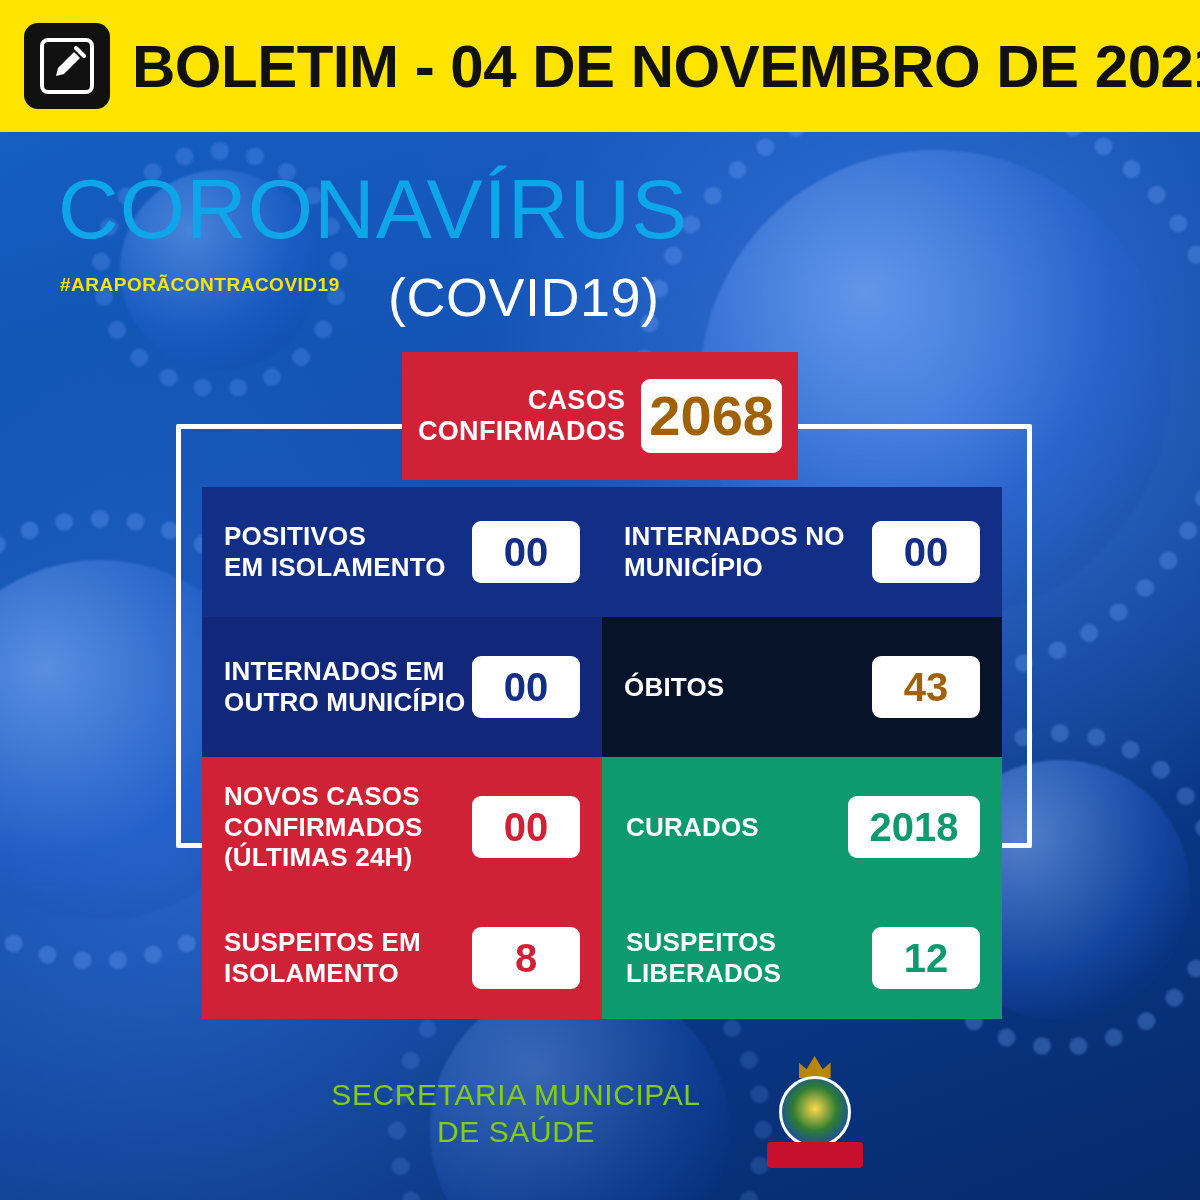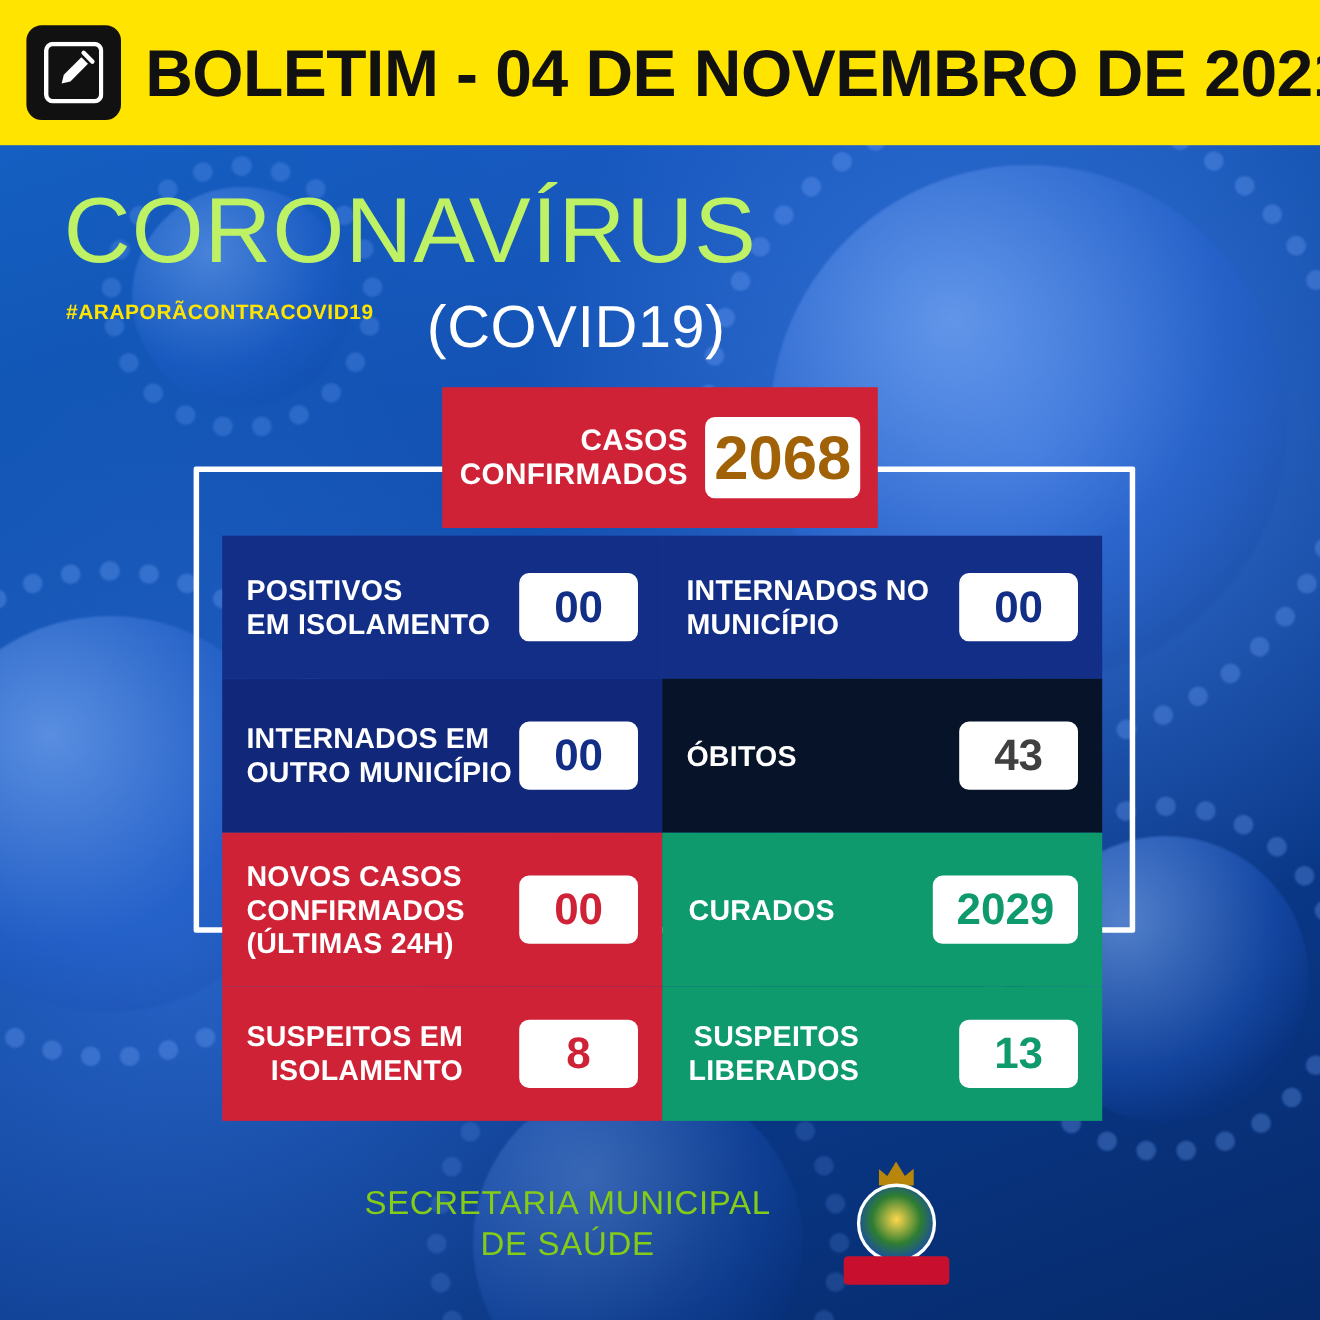--- a/index.html
+++ b/index.html
@@ -84,21 +84,21 @@
   
   .title-block {
     position: absolute;
     left: 58px;
     top: 170px;
     width: 760px;
   }
   .corona {
     font-size: 84px;
     font-weight: normal;
-    color: #bef264;
+    color: #0ea5e9;
     letter-spacing: 1px;
     line-height: 0.95;
     margin: 0;
   }
   .sub-row {
     position: relative;
     height: 60px;
   }
   .hashtag {
     position: absolute;
@@ -203,27 +203,27 @@
   }
   .cell .value-pill.wide { width: 132px; }
 
   .c-navy   { background: #132e86; }
   .c-navy2  { background: #10277a; }
   .c-dark   { background: #071328; }
   .c-red    { background: #cf2236; }
   .c-green  { background: #0f9a6e; padding-left: 24px; }
 
   .t-red   { color: #cf2236; }
-  .t-dark  { color: #404040; }
+  .t-dark  { color: #a16207; }
   .t-navy  { color: #132e86; }
   .t-green { color: #0f9a6e; }
 
   .h130 { height: 130px; }
   .h140 { height: 140px; }
-  .h122 { height: 122px; text-align: right; }
+  .h122 { height: 122px; }
 
   
   .footer {
     position: absolute;
     left: 0;
     bottom: 28px;
     width: 1200px;
     display: flex;
     align-items: center;
     justify-content: center;
@@ -354,38 +354,38 @@
           <div>NOVOS CASOS</div>
           <div>CONFIRMADOS</div>
           <div>(ÚLTIMAS 24H)</div>
         </div>
         <div class="value-pill t-red">00</div>
       </div>
       <div class="cell c-green h140">
         <div class="label">
           <div>CURADOS</div>
         </div>
-        <div class="value-pill wide t-green">2029</div>
+        <div class="value-pill wide t-green">2018</div>
       </div>
     </div>
 
     <div class="row">
       <div class="cell c-red h122">
         <div class="label">
           <div>SUSPEITOS EM</div>
           <div>ISOLAMENTO</div>
         </div>
         <div class="value-pill t-red">8</div>
       </div>
       <div class="cell c-green h122">
         <div class="label">
           <div>SUSPEITOS</div>
           <div>LIBERADOS</div>
         </div>
-        <div class="value-pill t-green">13</div>
+        <div class="value-pill t-green">12</div>
       </div>
     </div>
 
   </div>
 
   <div class="footer">
     <div class="footer-text">
       <div>SECRETARIA MUNICIPAL</div>
       <div>DE SAÚDE</div>
     </div>

